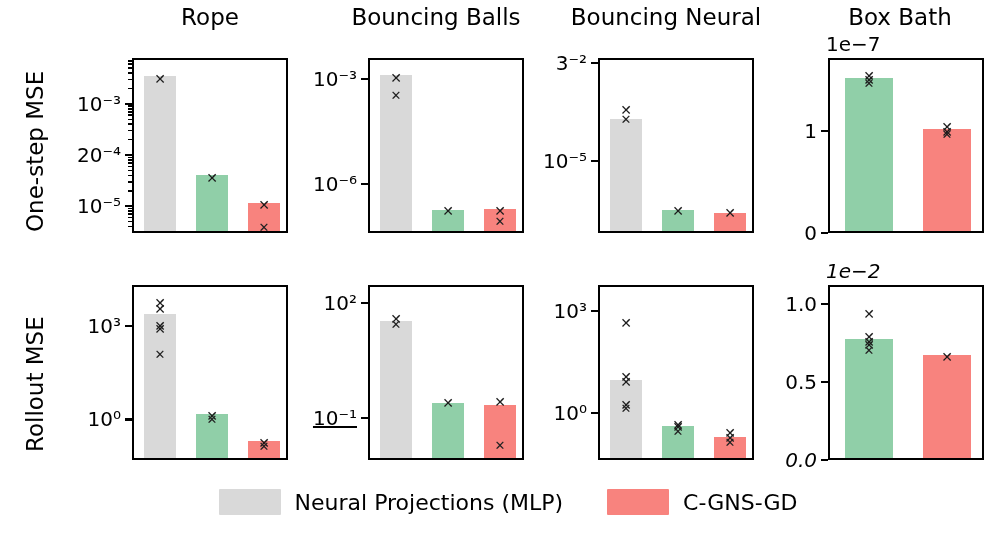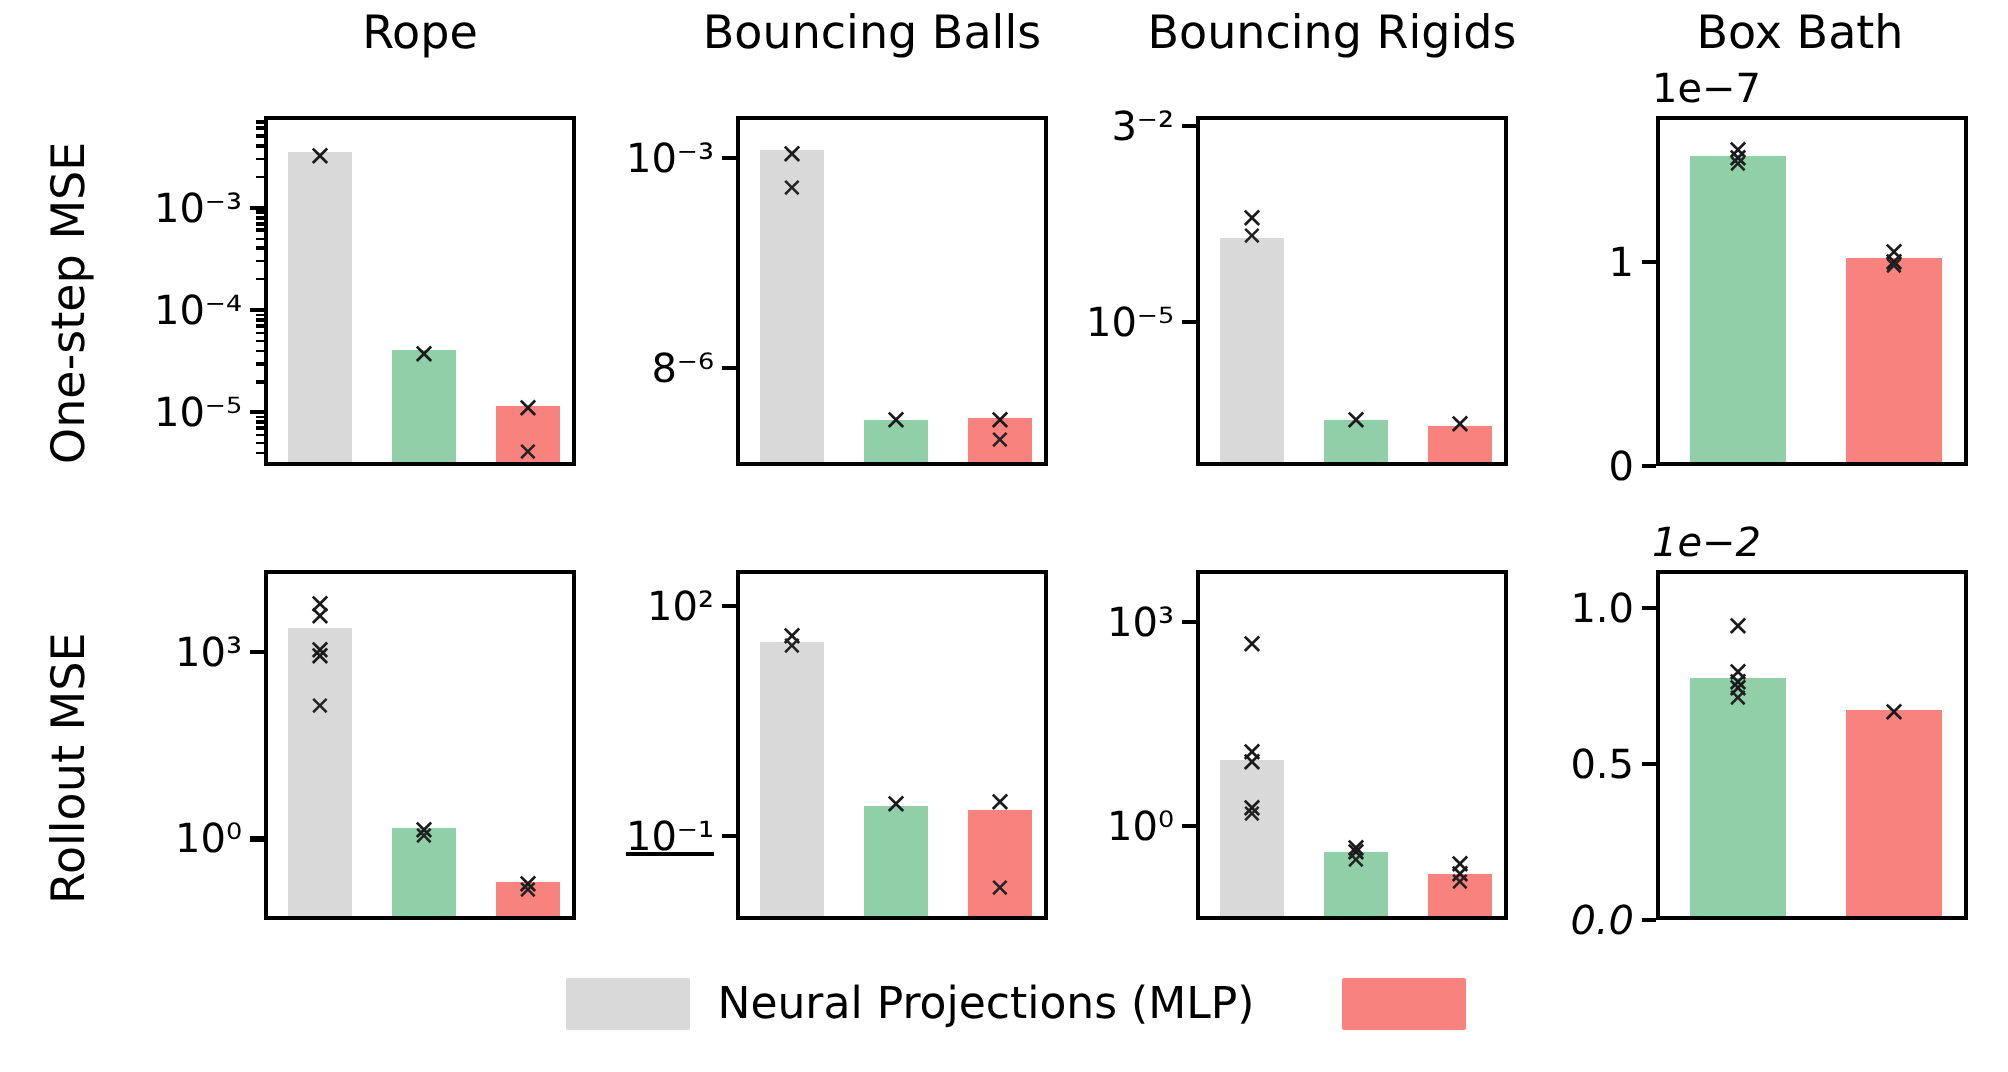--- a/index.html
+++ b/index.html
@@ -113,21 +113,21 @@
   .leg-swatch.red  {background:#f8837e;}
   .leg-text{font-size:22px;color:#000;white-space:nowrap;}
 </style>
 </head>
 <body>
 
 <div id="fig"></div>
 
 <div class="col-title" style="left:132px;top:6px;width:156px;">Rope</div>
 <div class="col-title" style="left:340px;top:6px;width:192px;">Bouncing Balls</div>
-<div class="col-title" style="left:566px;top:6px;width:200px;">Bouncing Rigids</div>
+<div class="col-title" style="left:566px;top:6px;width:200px;">Bouncing Neural</div>
 <div class="col-title" style="left:820px;top:6px;width:160px;">Box Bath</div>
 
 <div class="row-label" style="left:24px;top:232px;">One-step MSE</div>
 <div class="row-label" style="left:24px;top:452px;">Rollout MSE</div>
 
 <div id="panels">
     <div class="panel" style="left: 132px; top: 58px; width: 156px; height: 175px;">
       <div class="plotbox">
         <div class="bar gray" style="left: 9.88px; width: 32.24px; height: 155.356px;"></div>
         <div class="bar green" style="left: 61.88px; width: 32.24px; height: 55.7329px;"></div>
@@ -233,27 +233,28 @@
     </div>
   </div>
 
 <div id="legend">
     <div class="leg-item">
       <div class="leg-swatch gray"></div>
       <div class="leg-text">Neural Projections (MLP)</div>
     </div>
     <div class="leg-item">
       <div class="leg-swatch red"></div>
+      <div class="leg-text">C-GNS-GD</div>
     </div>
   </div>
 
 <div class="tick-major" style="left: 125px; top: 103.13px;"></div>
 <div class="ticklabel" style="right: 883px; top: 104.13px;">10⁻³</div>
 <div class="tick-major" style="left: 125px; top: 154.211px;"></div>
-<div class="ticklabel" style="right: 883px; top: 155.211px;">10⁻⁴</div>
+<div class="ticklabel" style="right: 883px; top: 155.211px;">20⁻⁴</div>
 <div class="tick-major" style="left: 125px; top: 205.291px;"></div>
 <div class="ticklabel" style="right: 883px; top: 206.291px;">10⁻⁵</div>
 <div class="tick-minor" style="left: 128px; top: 225.618px;"></div>
 <div class="tick-minor" style="left: 128px; top: 220.668px;"></div>
 <div class="tick-minor" style="left: 128px; top: 216.623px;"></div>
 <div class="tick-minor" style="left: 128px; top: 213.204px;"></div>
 <div class="tick-minor" style="left: 128px; top: 210.241px;"></div>
 <div class="tick-minor" style="left: 128px; top: 207.628px;"></div>
 <div class="tick-major" style="left: 125px; top: 205.291px;"></div>
 <div class="tick-minor" style="left: 128px; top: 189.914px;"></div>
@@ -276,21 +277,21 @@
 <div class="tick-major" style="left: 125px; top: 103.13px;"></div>
 <div class="tick-minor" style="left: 128px; top: 87.7535px;"></div>
 <div class="tick-minor" style="left: 128px; top: 78.7587px;"></div>
 <div class="tick-minor" style="left: 128px; top: 72.3767px;"></div>
 <div class="tick-minor" style="left: 128px; top: 67.4265px;"></div>
 <div class="tick-minor" style="left: 128px; top: 63.3819px;"></div>
 <div class="tick-minor" style="left: 128px; top: 59.9623px;"></div>
 <div class="tick-major" style="left: 361px; top: 78.0721px;"></div>
 <div class="ticklabel" style="right: 647px; top: 79.0721px;">10⁻³</div>
 <div class="tick-major" style="left: 361px; top: 183.072px;"></div>
-<div class="ticklabel" style="right: 647px; top: 184.072px;">8⁻⁶</div>
+<div class="ticklabel" style="right: 647px; top: 184.072px;">10⁻⁶</div>
 <div class="tick-major" style="left: 591px; top: 61.7639px;"></div>
 <div class="ticklabel" style="right: 417px; top: 62.7639px;">3⁻²</div>
 <div class="tick-major" style="left: 591px; top: 159.566px;"></div>
 <div class="ticklabel" style="right: 417px; top: 160.566px;">10⁻⁵</div>
 <div class="tick-major" style="left: 821px; top: 130.256px;"></div>
 <div class="ticklabel" style="right: 187px; top: 131.256px;">1</div>
 <div class="tick-major" style="left: 821px; top: 232px;"></div>
 <div class="ticklabel" style="right: 187px; top: 233px;">0</div>
 <div class="offset-label" style="left: 826px; top: 34px;">1e−7</div>
 <div class="tick-major" style="left: 125px; top: 324.642px;"></div>

